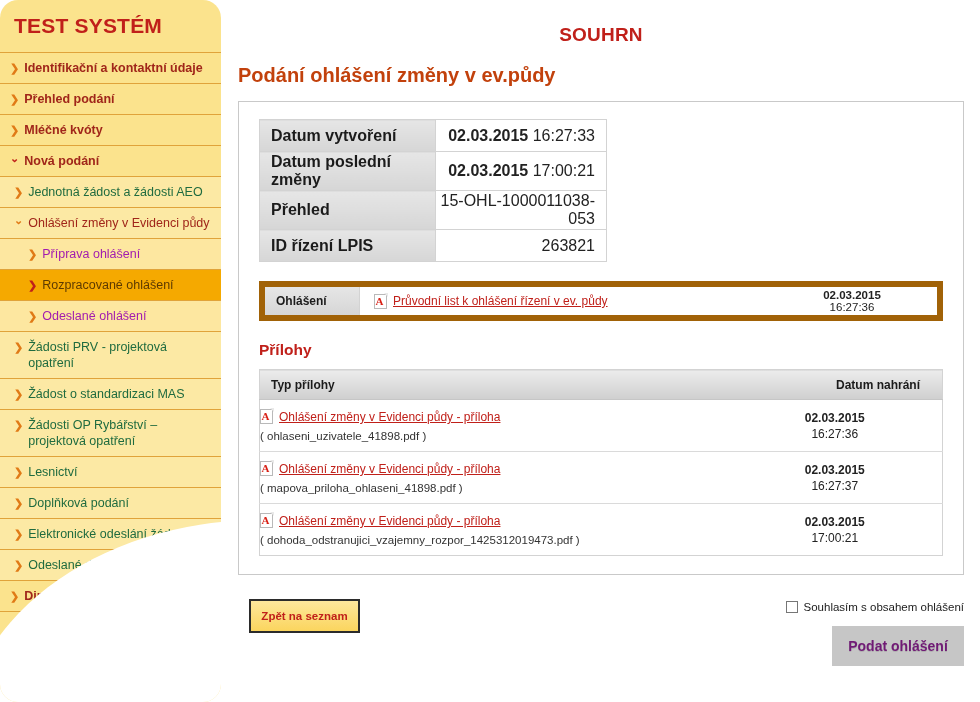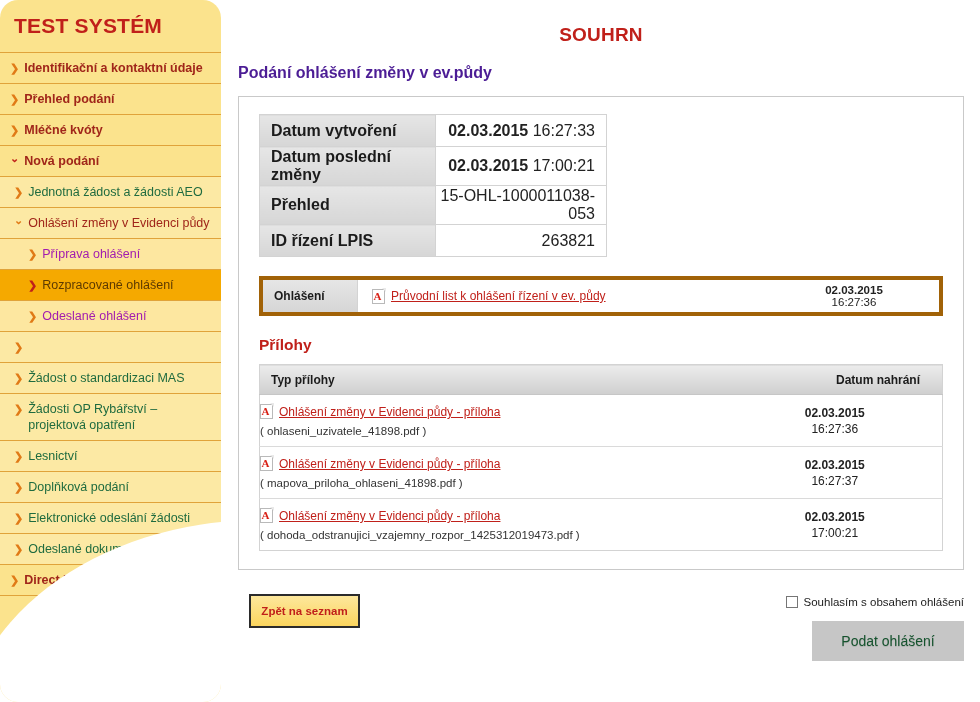--- a/index.html
+++ b/index.html
@@ -85,21 +85,21 @@
     position: absolute; left: 221px; top: 0;
     width: 759px; height: 702px;
     background: #fff;
     padding: 18px 16px 0 17px;
   }
   #page-title {
     color: #c0201a; font-size: 19px; font-weight: bold;
     margin: 6px 0 0 0; letter-spacing: .2px; text-align: center;
   }
   #page-subtitle {
-    color: #4c1d95; font-size: 16px; font-weight: bold;
+    color: #c2410c; font-size: 20px; font-weight: bold;
     margin: 18px 0 14px 0;
   }
 
   #content-panel {
     border: 1px solid #c9c9c9;
     background: #fff;
     padding: 17px 20px 18px 20px;
     width: 726px;
   }
 
@@ -118,21 +118,21 @@
   }
   table.info-table td.v {
     background: #fff; color: #222;
     text-align: right; padding-right: 11px;
   }
   table.info-table td.v b { font-weight: bold; }
 
   
   #ohlaseni-box {
     margin-top: 19px;
-    border: 4px solid #a16207;
+    border: 6px solid #a16207;
     display: flex; align-items: stretch;
     height: 40px;
   }
   #ohlaseni-box .oh-key {
     background: linear-gradient(to bottom, #e6e6e6 0%, #d6d6d6 100%);
     border-right: 1px solid #d3d3d3;
     width: 95px; display: flex; align-items: center;
     padding-left: 11px;
     font-size: 12px; font-weight: bold; color: #1b1b1b;
   }
@@ -221,23 +221,23 @@
     display: flex; align-items: center; gap: 6px;
   }
   #agree-box {
     width: 12px; height: 12px;
     border: 1px solid #767676; background: #fff;
     cursor: pointer; flex: 0 0 auto;
   }
   #agree-label { font-size: 11.5px; color: #1b1b1b; }
   #submit-btn {
     position: absolute; right: 0; top: 27px;
-    width: 152px; height: 40px;
+    width: 132px; height: 40px;
     background: #c6c6c6; border: none;
-    color: #14532d; font-size: 14px; font-weight: normal;
+    color: #701a75; font-size: 14px; font-weight: bold;
     display: flex; align-items: center; justify-content: center;
     text-shadow: 0 1px 0 #b0b0b0;
     cursor: default;
   }
 </style>
 </head>
 <body>
 
 <div id="app">
 
@@ -278,20 +278,21 @@
         <div class="nav-item level3 active">
           <span class="chev">❯</span>
           <span class="lbl">Rozpracované ohlášení</span>
         </div>
         <div class="nav-item level3">
           <span class="chev">❯</span>
           <span class="lbl">Odeslané ohlášení</span>
         </div>
         <div class="nav-item level2">
           <span class="chev">❯</span>
+          <span class="lbl">Žádosti PRV - projektová opatření</span>
         </div>
         <div class="nav-item level2">
           <span class="chev">❯</span>
           <span class="lbl">Žádost o standardizaci MAS</span>
         </div>
         <div class="nav-item level2">
           <span class="chev">❯</span>
           <span class="lbl">Žádosti OP Rybářství – projektová opatření</span>
         </div>
         <div class="nav-item level2">

